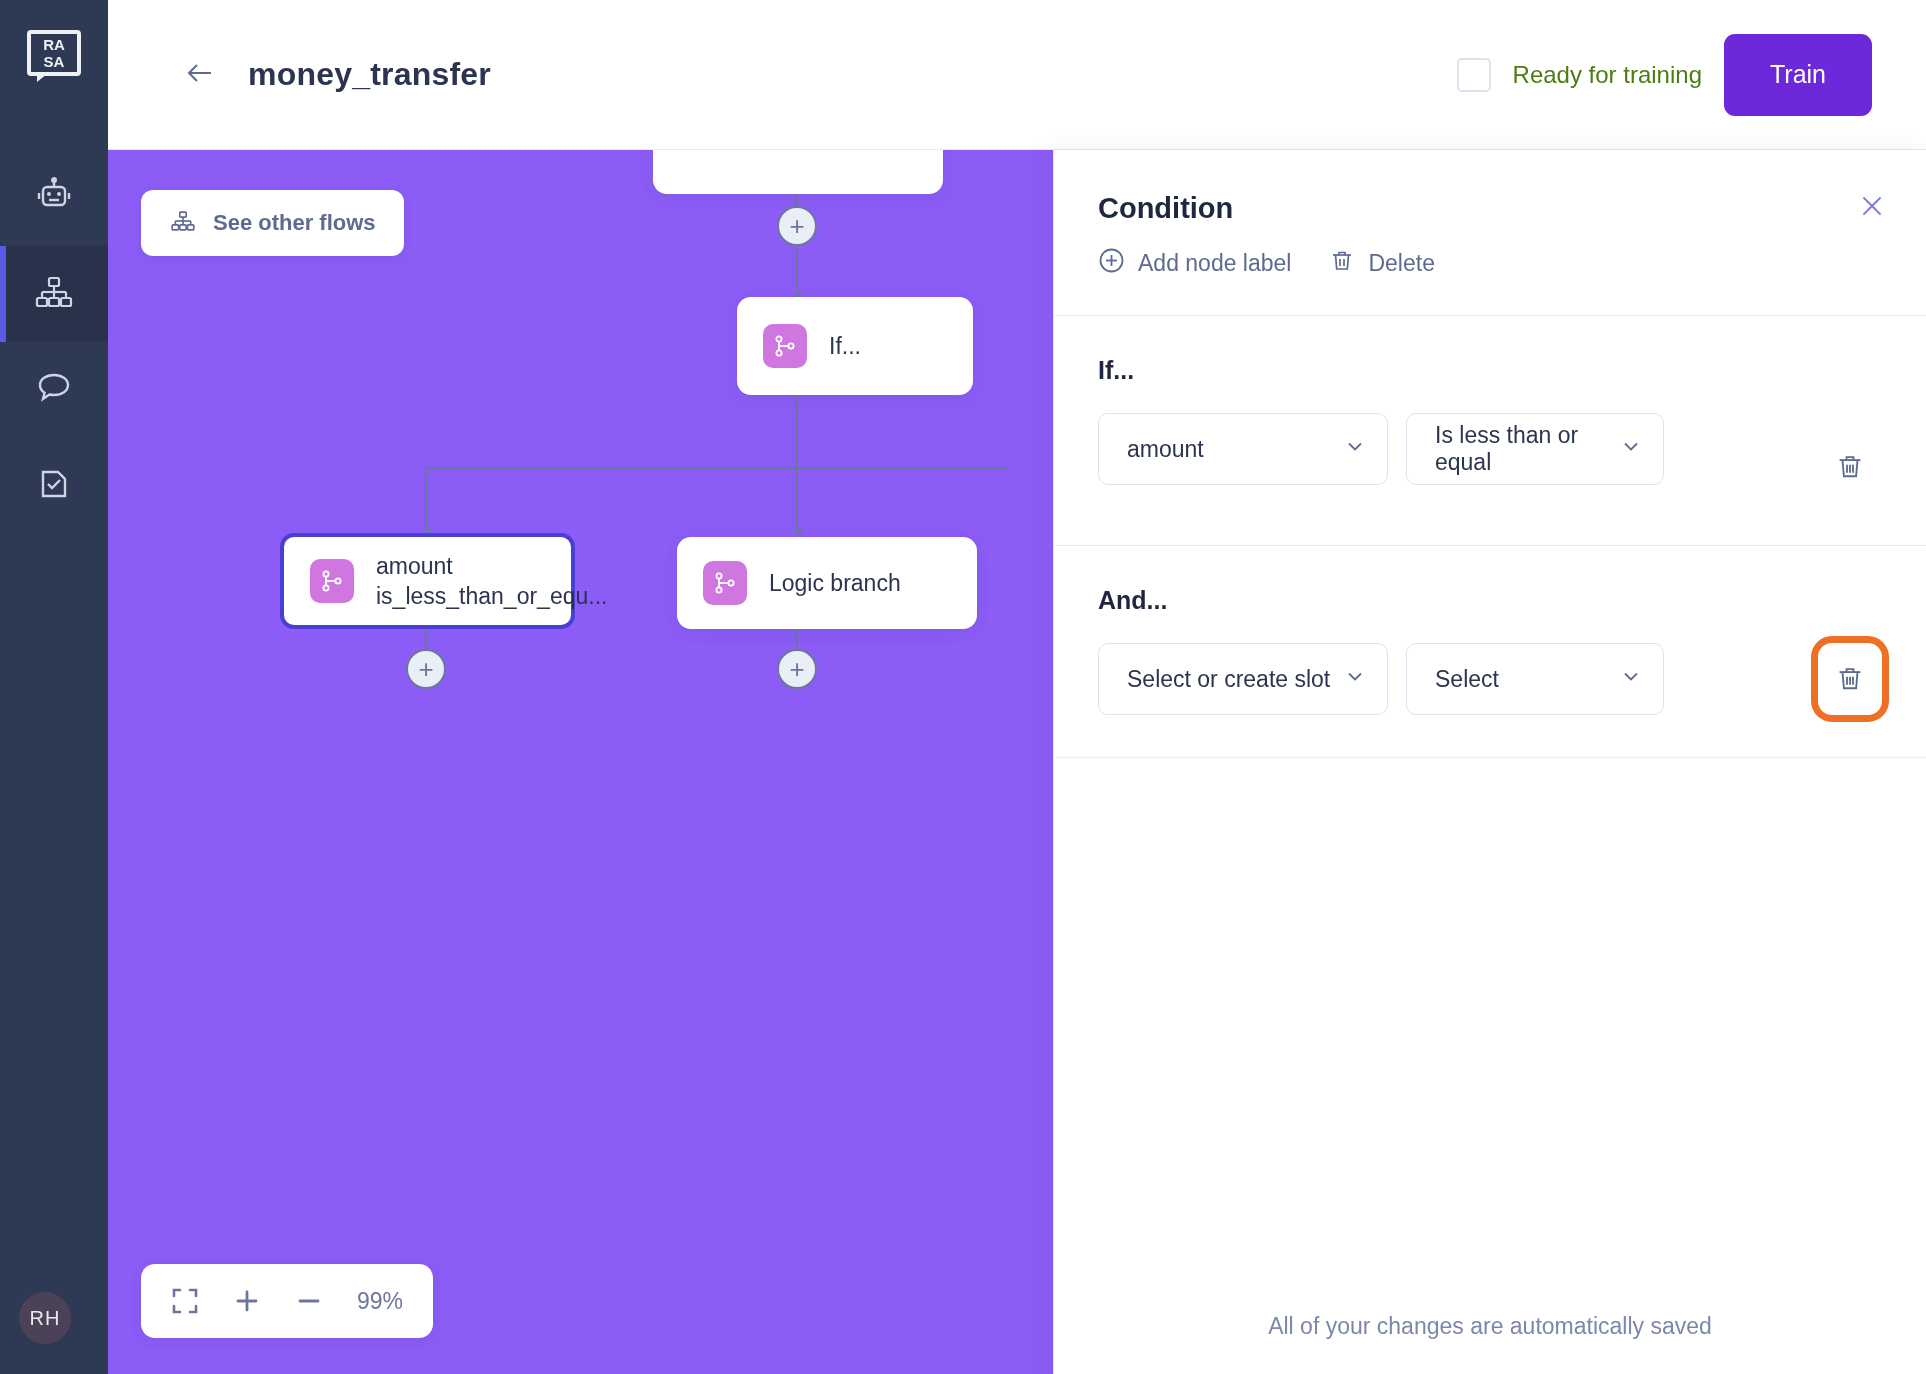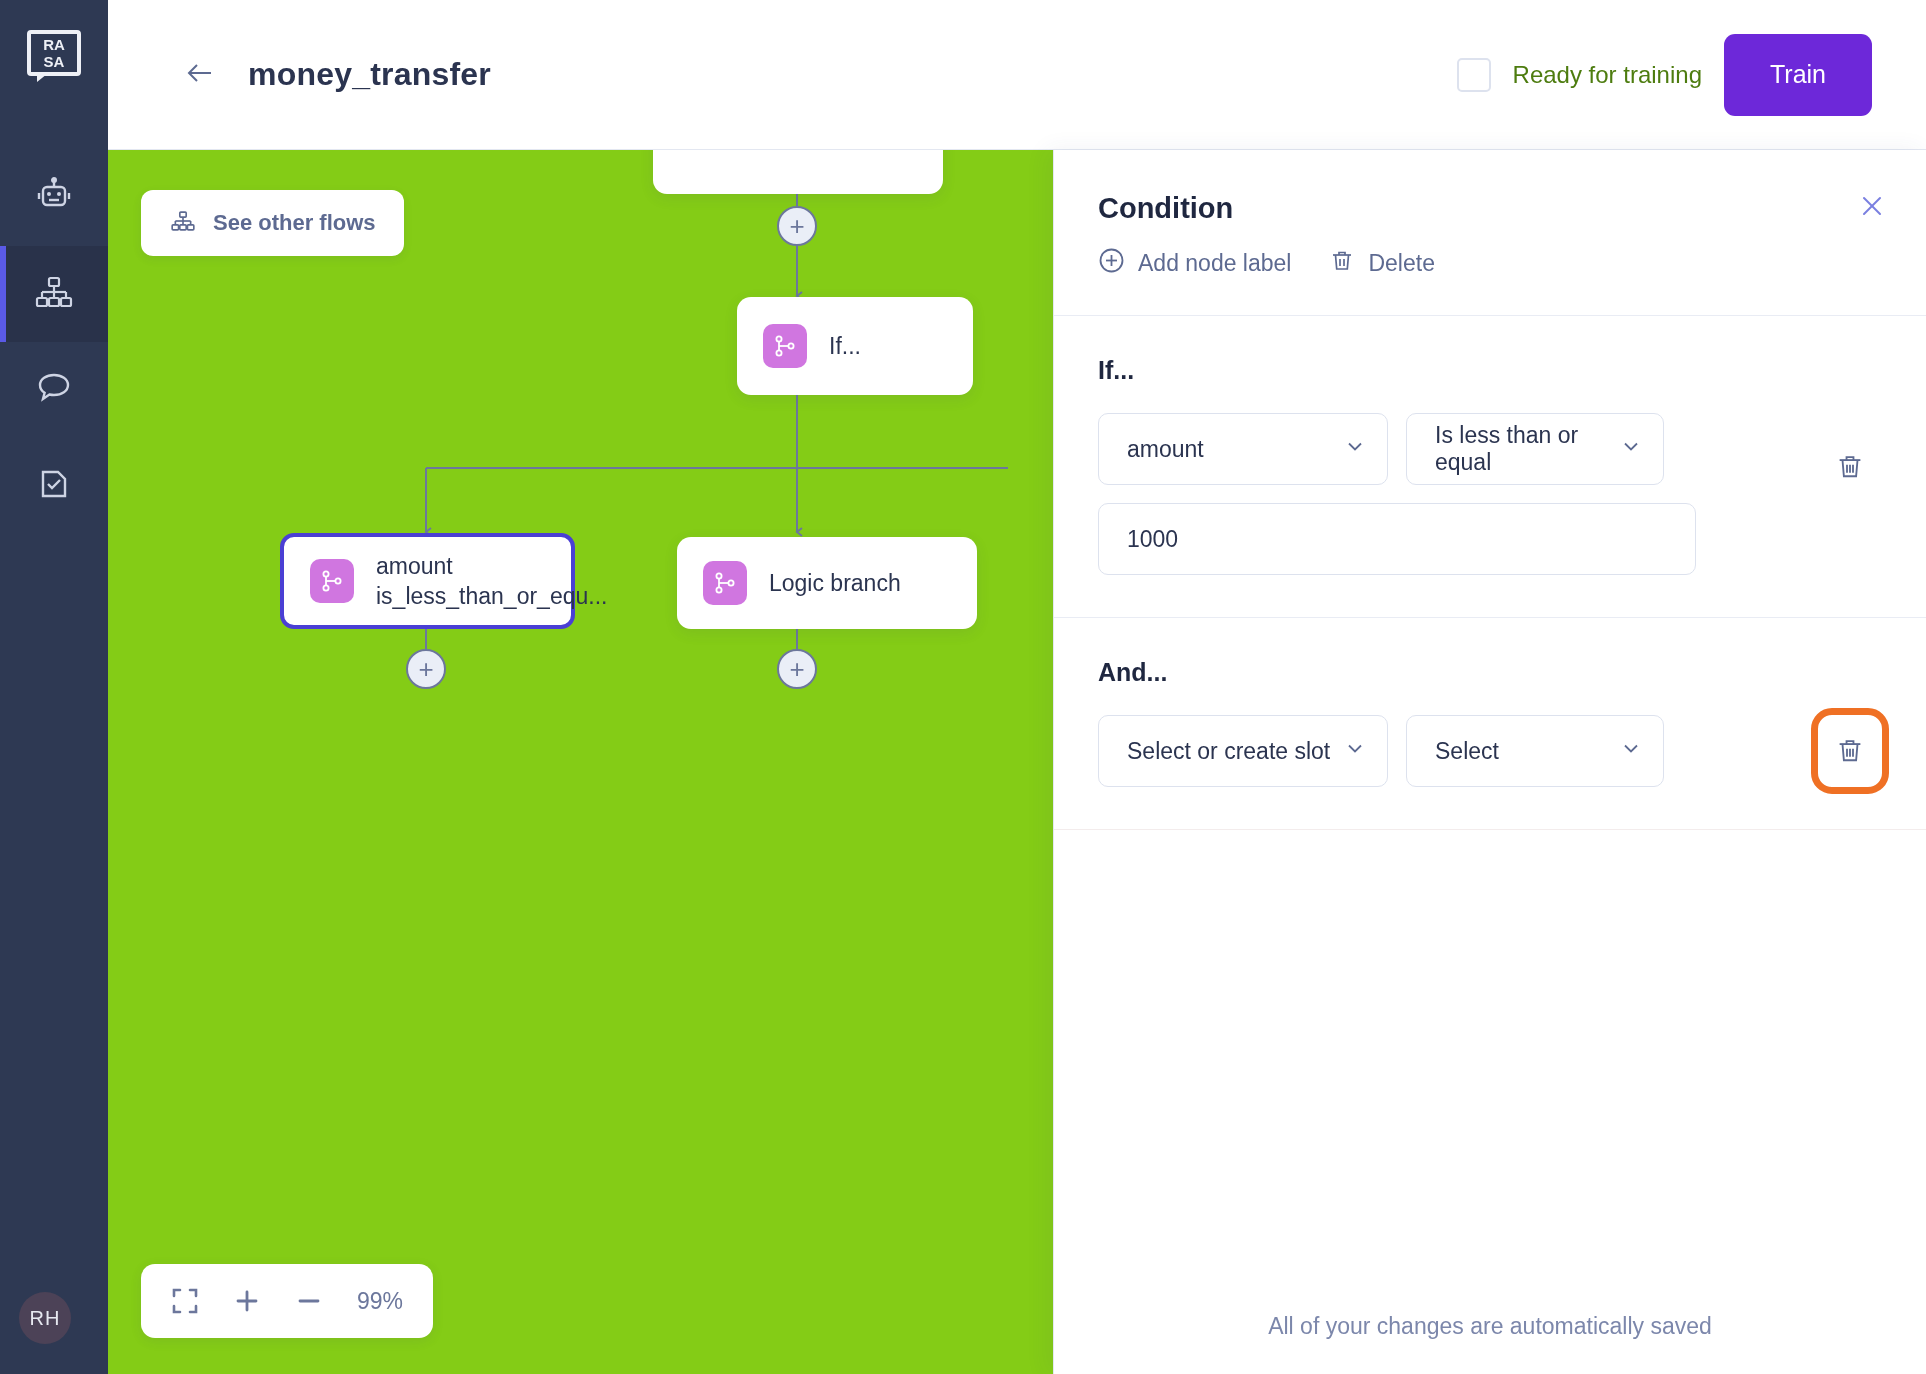--- a/index.html
+++ b/index.html
@@ -77,21 +77,21 @@
     background: #6d28d9; border: none;
     color: #ffffff; font-size: 25px;
     font-family: "Liberation Sans", sans-serif;
     cursor: pointer;
   }
 
   
   .canvas {
     position: absolute; left: 108px; top: 150px;
     width: 1818px; height: 1224px;
-    background: #84cc16; overflow: hidden;
+    background: #8b5cf6; overflow: hidden;
   }
   .see-other-flows {
     position: absolute; left: 33px; top: 40px;
     height: 66px; padding: 0 28px;
     background: #ffffff; border-radius: 12px;
     box-shadow: 0 3px 10px rgba(60,70,110,.09);
     display: flex; align-items: center; gap: 16px;
     cursor: pointer;
   }
   .see-other-flows .lbl {
@@ -486,23 +486,20 @@
               </span>
             </div>
             <div class="select-box sel-op">
               <span>Is less than or equal</span>
               <span class="chev">
                 <svg width="20" height="20" viewBox="0 0 20 20" fill="none" stroke="#5d6a91" stroke-width="1.8">
                   <polyline points="4,7 10,13 16,7"></polyline>
                 </svg>
               </span>
             </div>
-          </div>
-          <div class="cond-row">
-            <input class="text-input" type="text" value="1000" style="">
           </div>
         </div>
         <div class="trash-btn aligned-if">
           <svg width="30" height="30" viewBox="0 0 26 26" fill="none" stroke="#5d6a91" stroke-width="1.6">
             <line x1="4" y1="7" x2="22" y2="7"></line>
             <path d="M10 7V4.5h6V7"></path>
             <path d="M6.5 7l1.2 14h10.6L19.5 7"></path>
             <line x1="10.4" y1="11" x2="10.4" y2="18"></line>
             <line x1="13" y1="11" x2="13" y2="18"></line>
             <line x1="15.6" y1="11" x2="15.6" y2="18"></line>

